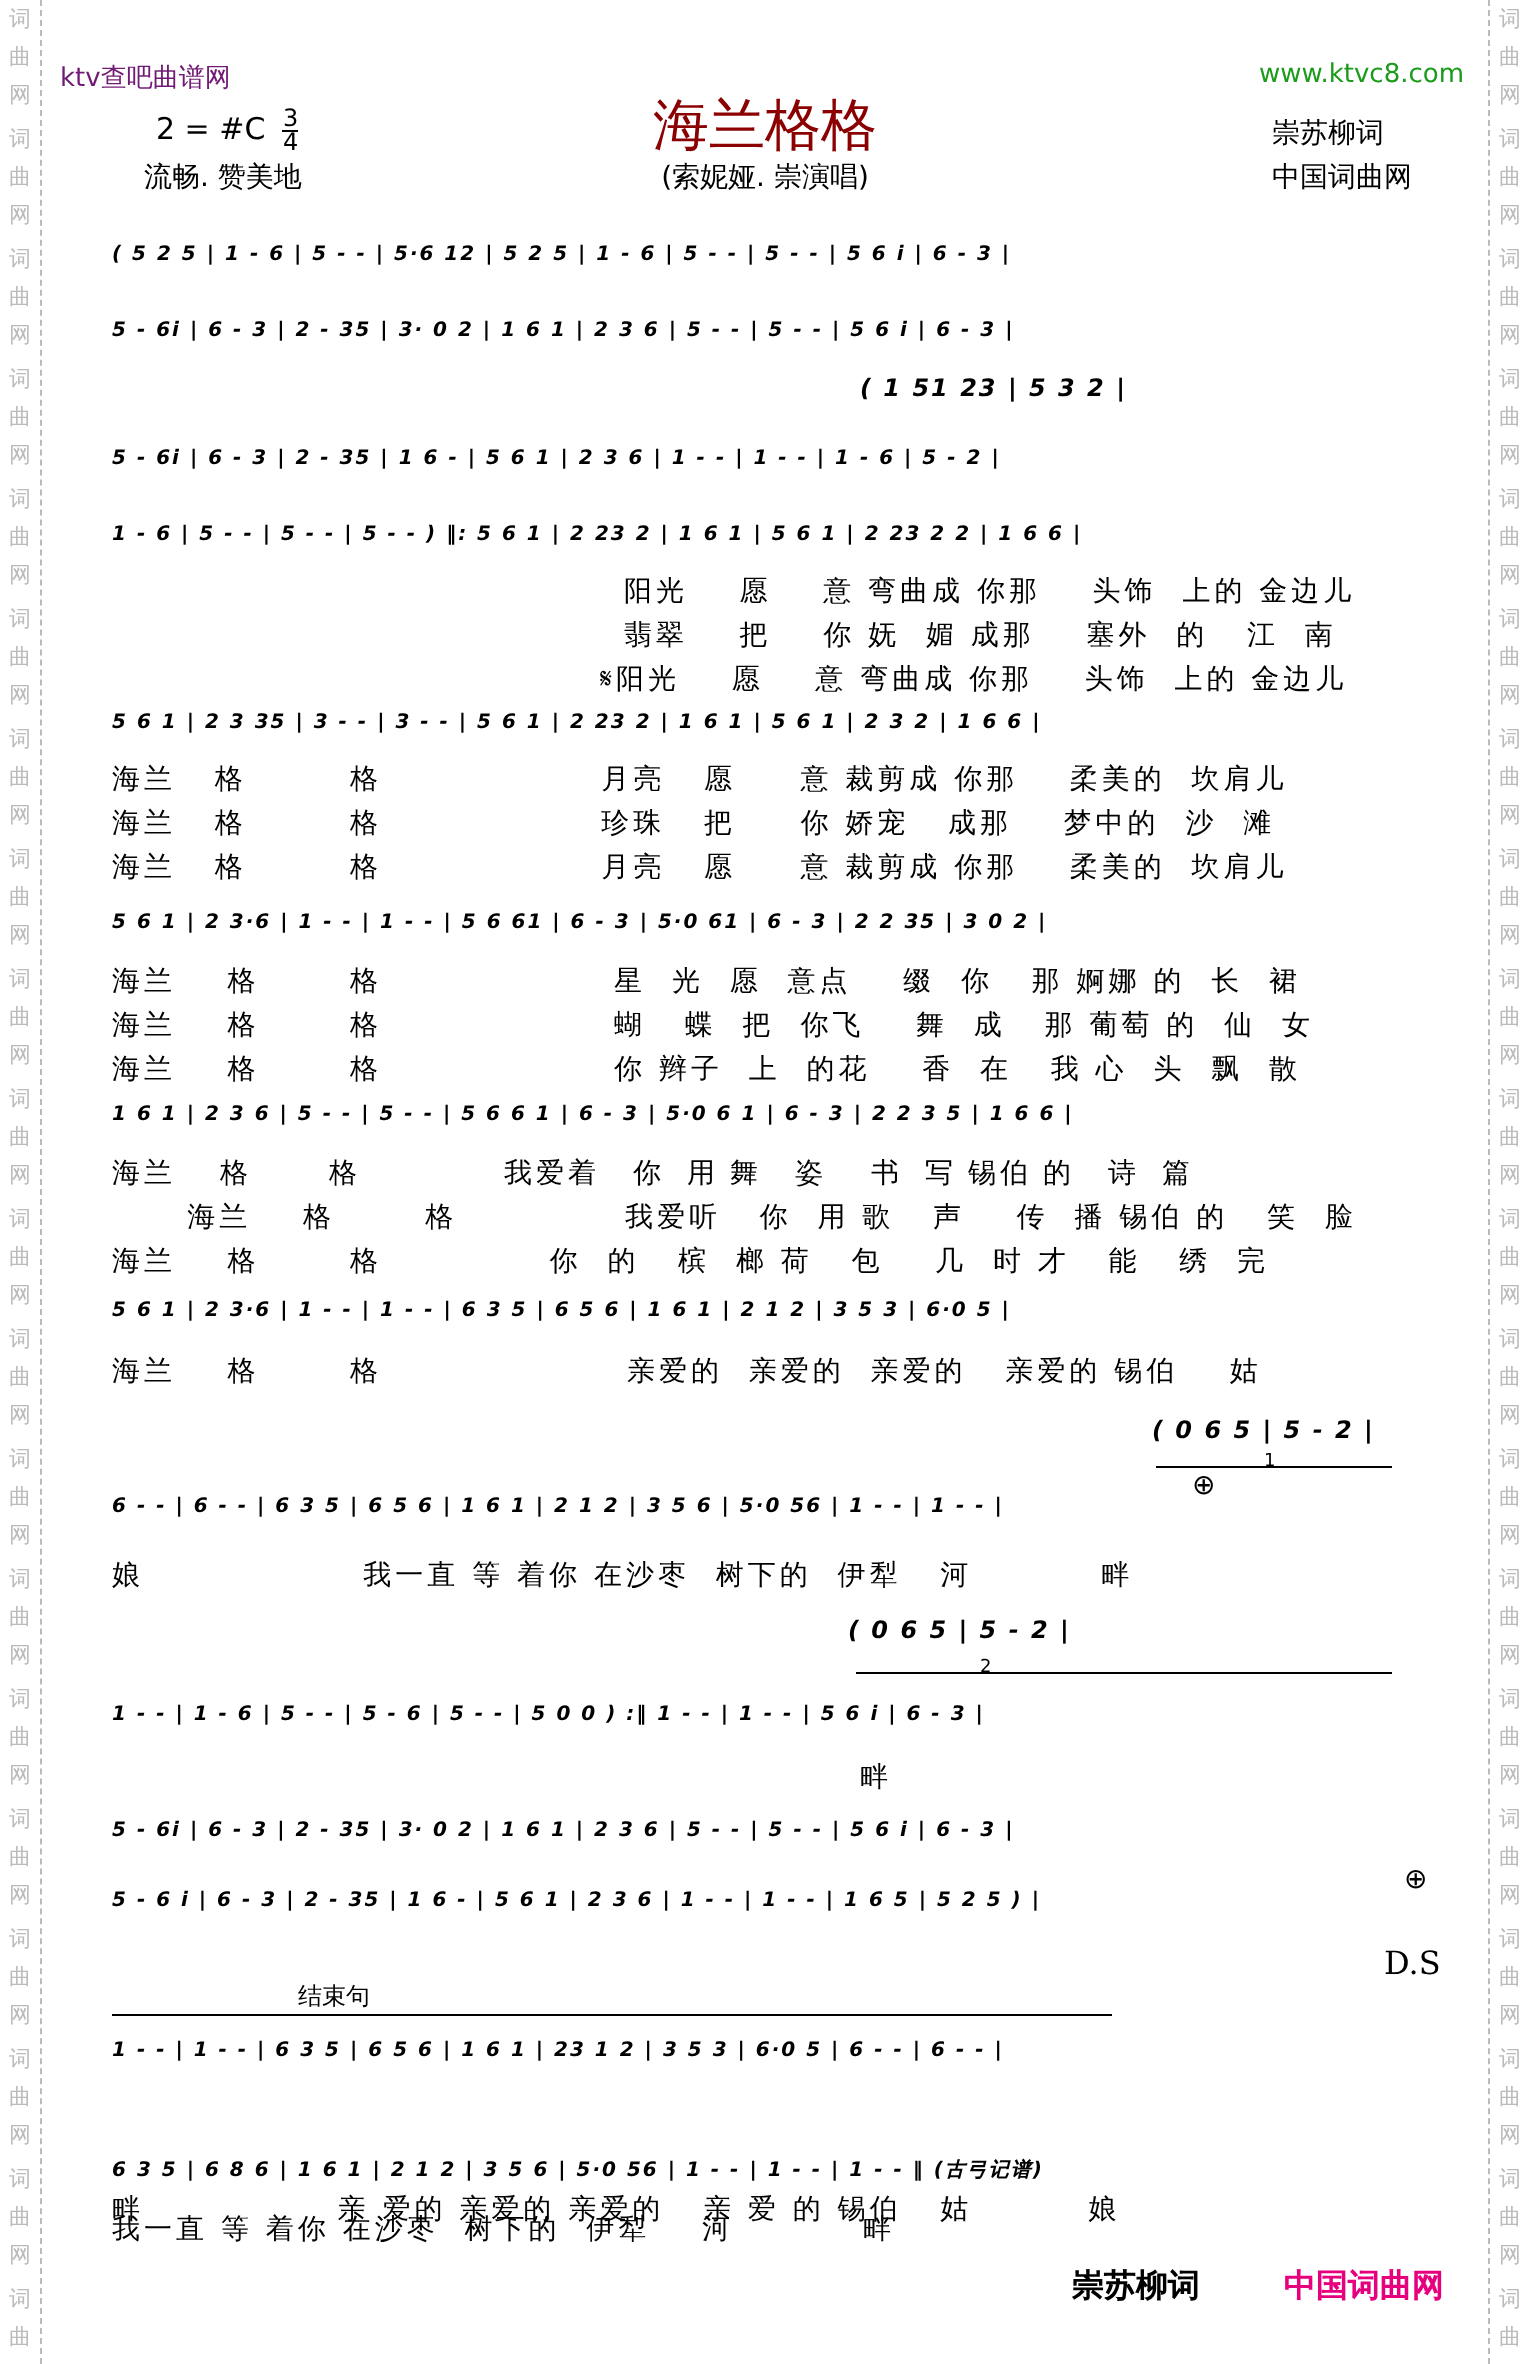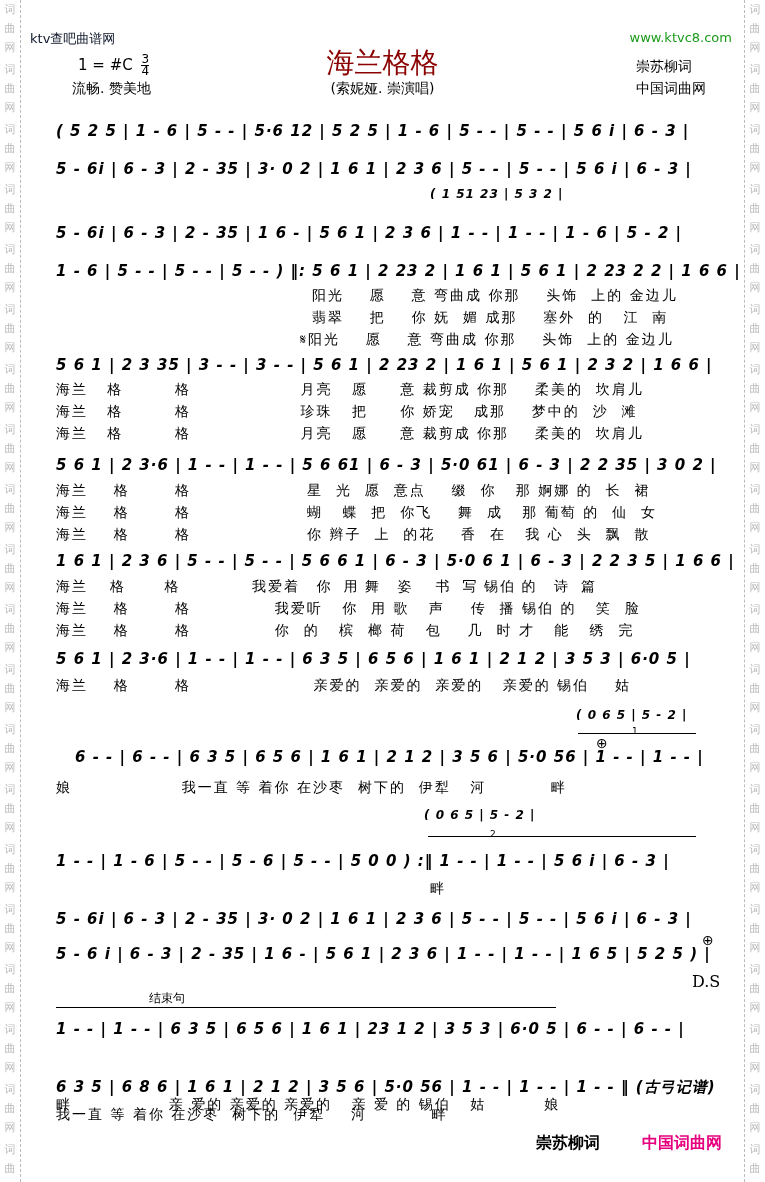--- a/index.html
+++ b/index.html
@@ -2,33 +2,33 @@
 <html><head>
 <meta charset="utf-8">
 <style>
   html, body { margin:0; padding:0; background:#fff; }
   body { width:765px; height:1182px; position:relative; overflow:hidden;
          font-family:"DejaVu Sans", "Liberation Sans", sans-serif; color:#000; }
   .margin { position:absolute; top:0; bottom:0; width:20px; }
   .margin.left { left:0; border-right:1px dashed #bbb; }
   .margin.right { right:0; width:20px; border-left:1px dashed #bbb; }
   .wm { position:absolute; left:3px; font-size:11px; color:#bbb; line-height:12px; width:14px; text-align:center; }
-  .header-left-site { position:absolute; left:30px; top:30px; font-size:13px; color:#0f172a; }
+  .header-left-site { position:absolute; left:30px; top:30px; font-size:13px; color:#701a75; }
   .header-right-site { position:absolute; right:33px; top:30px; font-size:13px; color:#1a9b1a; }
   .key { position:absolute; left:78px; top:54px; font-size:15px; }
   .key .frac { display:inline-block; vertical-align:middle; text-align:center; font-size:12px; line-height:11px; margin-left:4px; }
   .key .frac span { display:block; }
   .key .frac .num { border-bottom:1px solid #000; }
   .tempo { position:absolute; left:72px; top:80px; font-size:14px; }
   .title { position:absolute; left:0; right:0; top:44px; text-align:center; font-size:28px; color:#8b0000; }
   .singer { position:absolute; left:0; right:0; top:80px; text-align:center; font-size:14px; }
   .lyricist { position:absolute; left:636px; top:58px; font-size:14px; }
   .composer { position:absolute; left:636px; top:80px; font-size:14px; }
   .row { position:absolute; left:56px; width:660px; white-space:nowrap; }
-  .notes { font-family:"DejaVu Sans", sans-serif; font-weight:bold; font-style:italic; font-size:15px; letter-spacing:1px; }
+  .notes { font-family:"DejaVu Sans", sans-serif; font-weight:bold; font-style:italic; font-size:10px; letter-spacing:1px; }
   .lyrics { font-size:14px; letter-spacing:2px; }
   .small { font-size:12px; }
   .footer-label { position:absolute; left:536px; top:1133px; font-size:16px; font-weight:bold; }
   .footer-site { position:absolute; left:642px; top:1133px; font-size:16px; font-weight:bold; color:#e6007e; }
   .endline { position:absolute; left:56px; top:1007px; width:500px; border-top:1px solid #000; }
   .endlabel { position:absolute; left:149px; top:990px; font-size:12px; }
   .voltabar { position:absolute; border-top:1px solid #000; height:0; }
   .ds { position:absolute; left:692px; top:972px; font-size:16px; font-family:"DejaVu Serif", serif; }
   .coda { position:absolute; font-size:14px; }
 </style>
@@ -155,21 +155,21 @@
     <div class="wm" style="top: 1103px;">曲</div>
     <div class="wm" style="top: 1122px;">网</div>
     <div class="wm" style="top: 1144px;">词</div>
     <div class="wm" style="top: 1163px;">曲</div>
   </div>
 
 <div class="header-left-site">ktv查吧曲谱网</div>
 <div class="header-right-site">www.ktvc8.com</div>
 
 <div class="key">
-  <span>1 = #C</span>
+  <span>2 = #C</span>
   <span class="frac">
     <span class="num">3</span>
     <span class="den">4</span>
   </span>
 </div>
 <div class="tempo">流畅. 赞美地</div>
 <div class="title">海兰格格</div>
 <div class="singer">(索妮娅. 崇演唱)</div>
 <div class="lyricist">崇苏柳词</div>
 <div class="composer">中国词曲网</div>
@@ -186,26 +186,26 @@
     <div class="row notes" style="top: 356px; white-space: pre;">5 6 1 | 2 3 35 | 3 - - | 3 - - | 5 6 1 | 2 23 2 | 1 6 1 | 5 6 1 | 2 3 2 | 1 6 6 |</div>
     <div class="row lyrics" style="top: 381px; white-space: pre;">海兰   格        格                 月亮   愿     意 裁剪成 你那    柔美的  坎肩儿</div>
     <div class="row lyrics" style="top: 403px; white-space: pre;">海兰   格        格                 珍珠   把     你 娇宠   成那    梦中的  沙  滩</div>
     <div class="row lyrics" style="top: 425px; white-space: pre;">海兰   格        格                 月亮   愿     意 裁剪成 你那    柔美的  坎肩儿</div>
     <div class="row notes" style="top: 456px; white-space: pre;">5 6 1 | 2 3·6 | 1 - - | 1 - - | 5 6 61 | 6 - 3 | 5·0 61 | 6 - 3 | 2 2 35 | 3 0 2 |</div>
     <div class="row lyrics" style="top: 482px; white-space: pre;">海兰    格       格                  星  光  愿  意点    缀  你   那 婀娜 的  长  裙</div>
     <div class="row lyrics" style="top: 504px; white-space: pre;">海兰    格       格                  蝴   蝶  把  你飞    舞  成   那 葡萄 的  仙  女</div>
     <div class="row lyrics" style="top: 526px; white-space: pre;">海兰    格       格                  你 辫子  上  的花    香  在   我 心  头  飘  散</div>
     <div class="row notes" style="top: 552px; white-space: pre;">1 6 1 | 2 3 6 | 5 - - | 5 - - | 5 6 6 1 | 6 - 3 | 5·0 6 1 | 6 - 3 | 2 2 3 5 | 1 6 6 |</div>
     <div class="row lyrics" style="top: 578px; white-space: pre; font-family: Liberation Serif, serif;">海兰    格       格             我爱着   你  用 舞   姿    书  写 锡伯 的   诗  篇</div>
-    <div class="row lyrics" style="top: 600px; white-space: pre;">海兰    格       格             我爱听   你  用 歌   声    传  播 锡伯 的   笑  脸</div>
+    <div class="row lyrics" style="top: 600px; white-space: pre; text-align: center;">海兰    格       格             我爱听   你  用 歌   声    传  播 锡伯 的   笑  脸</div>
     <div class="row lyrics" style="top: 622px; white-space: pre;">海兰    格       格             你  的   槟  榔 荷   包    几  时 才   能   绣  完</div>
     <div class="row notes" style="top: 650px; white-space: pre;">5 6 1 | 2 3·6 | 1 - - | 1 - - | 6 3 5 | 6 5 6 | 1 6 1 | 2 1 2 | 3 5 3 | 6·0 5 |</div>
     <div class="row lyrics" style="top: 677px; white-space: pre;">海兰    格       格                   亲爱的  亲爱的  亲爱的   亲爱的 锡伯    姑</div>
     <div class="row notes small" style="top: 708px; left: 576px; white-space: pre;">( 0 6 5 | 5 - 2 |</div>
-    <div class="row notes" style="top: 748px; white-space: pre; margin-left: 19px;">6 - - | 6 - - | 6 3 5 | 6 5 6 | 1 6 1 | 2 1 2 | 3 5 6 | 5·0 56 | 1 - - | 1 - - |</div>
+    <div class="row notes" style="top: 748px; white-space: pre;">6 - - | 6 - - | 6 3 5 | 6 5 6 | 1 6 1 | 2 1 2 | 3 5 6 | 5·0 56 | 1 - - | 1 - - |</div>
     <div class="row lyrics" style="top: 779px; white-space: pre;">娘                 我一直 等 着你 在沙枣  树下的  伊犁   河          畔</div>
     <div class="row notes small" style="top: 808px; left: 424px; white-space: pre;">( 0 6 5 | 5 - 2 |</div>
     <div class="row notes" style="top: 852px; white-space: pre;">1 - - | 1 - 6 | 5 - - | 5 - 6 | 5 - - | 5 0 0 ) :‖ 1 - - | 1 - - | 5 6 i | 6 - 3 |</div>
     <div class="row lyrics" style="top: 880px; left: 430px; white-space: pre;">畔</div>
     <div class="row notes" style="top: 910px; white-space: pre;">5 - 6i | 6 - 3 | 2 - 35 | 3· 0 2 | 1 6 1 | 2 3 6 | 5 - - | 5 - - | 5 6 i | 6 - 3 |</div>
     <div class="row notes" style="top: 945px; white-space: pre;">5 - 6 i | 6 - 3 | 2 - 35 | 1 6 - | 5 6 1 | 2 3 6 | 1 - - | 1 - - | 1 6 5 | 5 2 5 ) |</div>
     <div class="row notes" style="top: 1020px; white-space: pre;">1 - - | 1 - - | 6 3 5 | 6 5 6 | 1 6 1 | 23 1 2 | 3 5 3 | 6·0 5 | 6 - - | 6 - - |</div>
     <div class="row lyrics" style="top: 1096px; white-space: pre;">畔               亲 爱的 亲爱的 亲爱的   亲 爱 的 锡伯   姑         娘</div>
     <div class="row notes" style="top: 1078px; white-space: pre;">6 3 5 | 6 8 6 | 1 6 1 | 2 1 2 | 3 5 6 | 5·0 56 | 1 - - | 1 - - | 1 - - ‖ (古弓记谱)</div>
     <div class="row lyrics" style="top: 1106px; white-space: pre;">我一直 等 着你 在沙枣  树下的  伊犁    河          畔</div>

